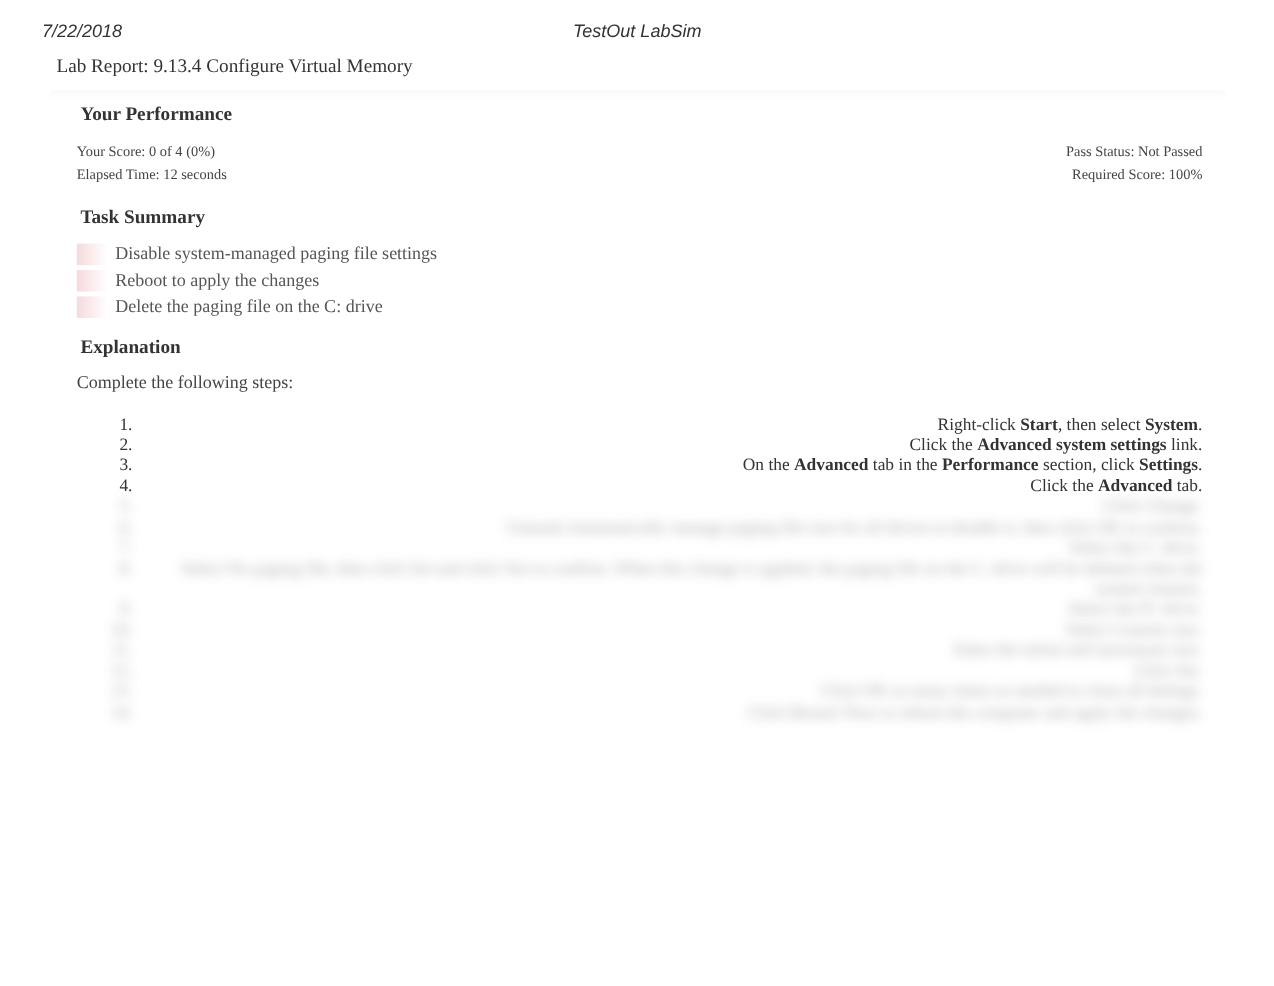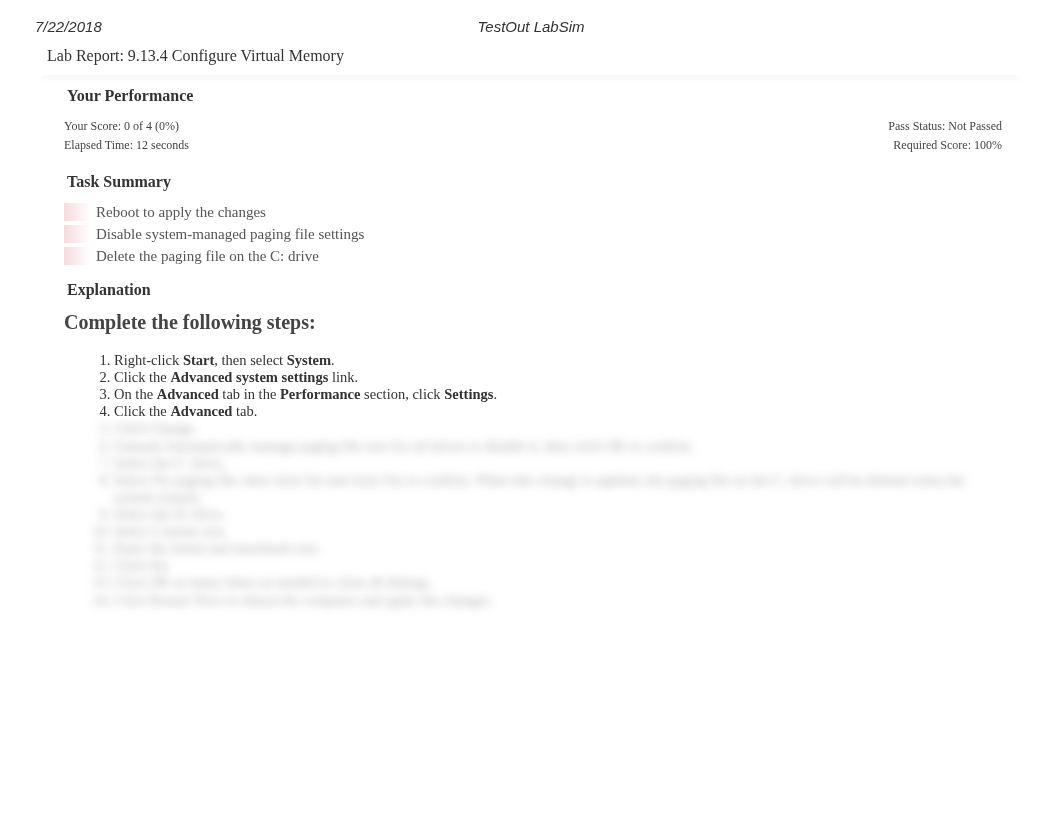--- a/index.html
+++ b/index.html
@@ -79,31 +79,31 @@
       background: linear-gradient(to right, rgba(230,150,155,0.35), rgba(230,150,155,0.0));
       margin-right: 6px;
     }
     .explanation-section {
       padding-top: 14px;
     }
     .explanation-section .section-heading {
       padding-left: 3px;
     }
     .explain-intro {
-      font-size: 20px;
+      font-size: 15px;
       color: #444;
       padding: 4px 0 0 0;
-      font-weight: bold;
     }
     .steps-list {
       list-style: decimal;
       padding: 18px 0 0 50px;
       font-size: 14.5px;
       color: #333;
       line-height: 1.18;
+      text-align: right;
     }
     .steps-list li {
       padding: 0;
     }
     .steps-list b {
       font-weight: bold;
     }
     .blurred-step {
       filter: blur(5px);
       opacity: 0.85;
@@ -131,25 +131,25 @@
   <div class="perf-row">
     <span>Elapsed Time: 12 seconds</span>
     <span>Required Score: 100%</span>
   </div>
 
   <div class="task-section">
     <div class="section-heading">Task Summary</div>
     <ul class="task-list" id="task-list">
         <li class="task-item">
           <span class="task-icon"></span>
-          <span>Reboot to apply the changes</span>
+          <span>Disable system-managed paging file settings</span>
         </li>
         <li class="task-item">
           <span class="task-icon"></span>
-          <span>Disable system-managed paging file settings</span>
+          <span>Reboot to apply the changes</span>
         </li>
         <li class="task-item">
           <span class="task-icon"></span>
           <span>Delete the paging file on the C: drive</span>
         </li>
       </ul>
   </div>
 
   <div class="explanation-section">
     <div class="section-heading">Explanation</div>

